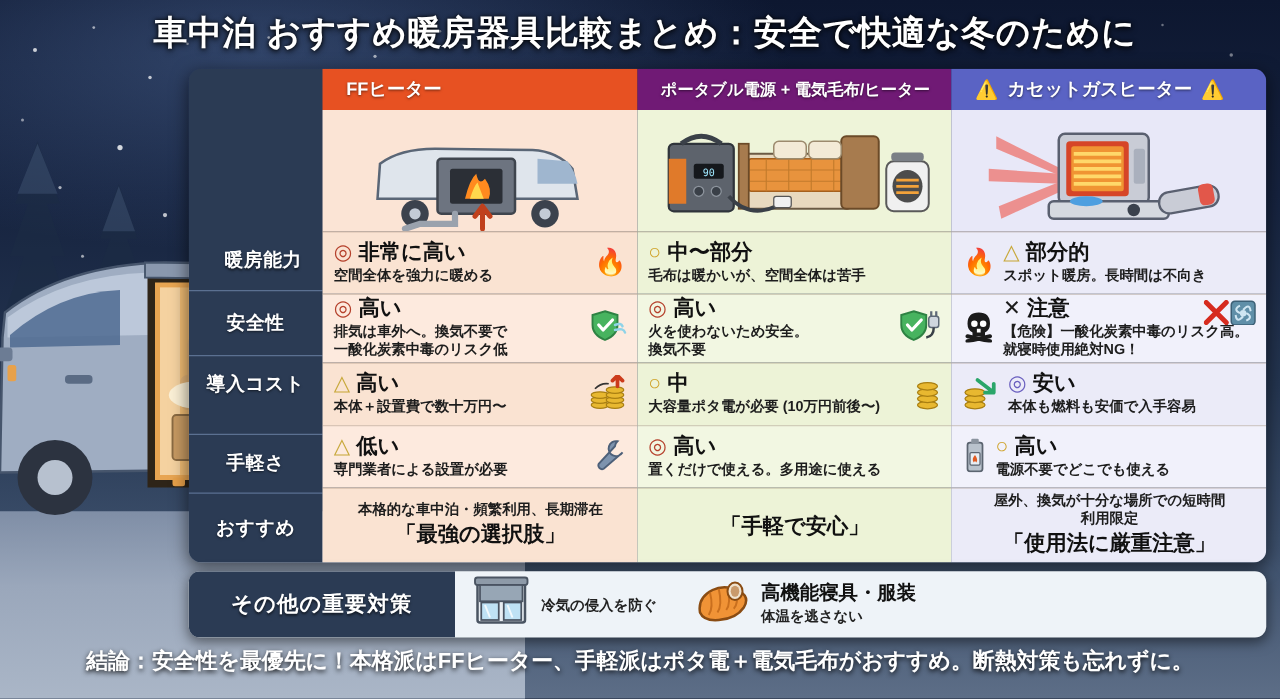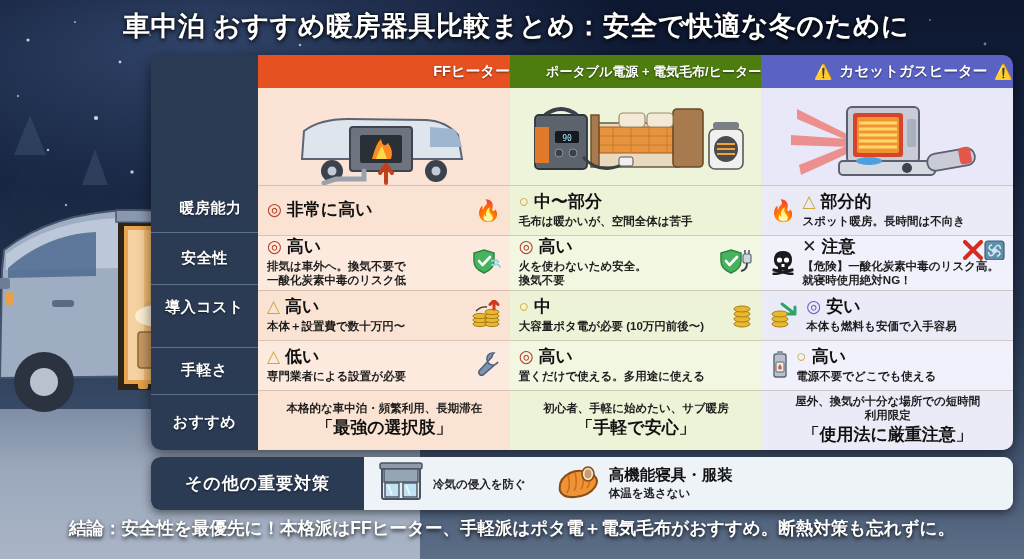--- a/index.html
+++ b/index.html
@@ -56,28 +56,29 @@
     border-top: 1px solid #5b7091;
     letter-spacing: .5px;
     text-shadow: 0 1px 2px rgba(0,0,0,.6);
   }
   .rowlabel:first-child { border-top: none; padding-left: 12px; }
   .rl-h1 { height: 50px; } .rl-h2 { height: 55px; }
   .rl-h3 { height: 50px; } .rl-h4 { height: 50px; margin-top: 16px; } .rl-h5 { height: 60px; }
 
   .col { flex: 1 1 0; display: flex; flex-direction: column; min-width: 0; }
   .colhead {
-    height: 33px; display: flex; align-items: center; justify-content: flex-end;
+    height: 33px; display: flex; align-items: center; justify-content: flex-start;
     gap: 7px;
     color: #fff; font-weight: bold; font-size: 14.5px;
     text-shadow: 0 1px 2px rgba(0,0,0,.55);
     white-space: nowrap;
+    padding-left: 19px;
   }
   .colhead.c1 { background: #e75122; }
-  .colhead.c2 { background: #4d7c0f; font-size: 13px; }
+  .colhead.c2 { background: #701a75; font-size: 13px; }
   .colhead.c3 { background: #5a63c4; }
   .warnglyph { font-size: 15px; text-shadow: none; }
 
   .colpic { height: 97px; display: flex; align-items: flex-end; justify-content: center; text-decoration: underline; }
   .col.c1 .colpic { background: #fbe4d5; }
   .col.c2 .colpic { background: #eef4d9; }
   .col.c3 .colpic { background: #e8e8f8; }
 
   .cell {
     padding: 4px 8px 4px 9px;
@@ -283,20 +284,21 @@
         <path d="M100 86 L100 70 M94 76 L100 68 L106 76" stroke="#c0401c" stroke-width="4" fill="none" stroke-linecap="round" stroke-linejoin="round"></path>
       </svg>
     </div>
 
     <div class="cell h1">
       <div class="celltext">
         <div class="verdict">
           <span class="mark dbl">◎</span>
           <span>非常に高い</span>
         </div>
+        <div class="detail">空間全体を強力に暖める</div>
       </div>
       <div class="cellicon">🔥</div>
     </div>
 
     <div class="cell h2">
       <div class="celltext">
         <div class="verdict">
           <span class="mark dbl">◎</span>
           <span>高い</span>
         </div>
@@ -453,21 +455,20 @@
       <div class="celltext">
         <div class="verdict">
           <span class="mark dbl">◎</span>
           <span>高い</span>
         </div>
         <div class="detail">置くだけで使える。多用途に使える</div>
       </div>
     </div>
 
     <div class="cell h5 reccell">
-      <div class="recline" style="white-space:pre-line">初心者、手軽に始めたい、サブ暖房</div>
       <div class="recbig">「手軽で安心」</div>
     </div>
   </div>
 
   <div class="col c3">
     <div class="colhead c3">
       <span class="warnglyph">⚠️</span>
       <span>カセットガスヒーター</span>
       <span class="warnglyph">⚠️</span>
     </div>

